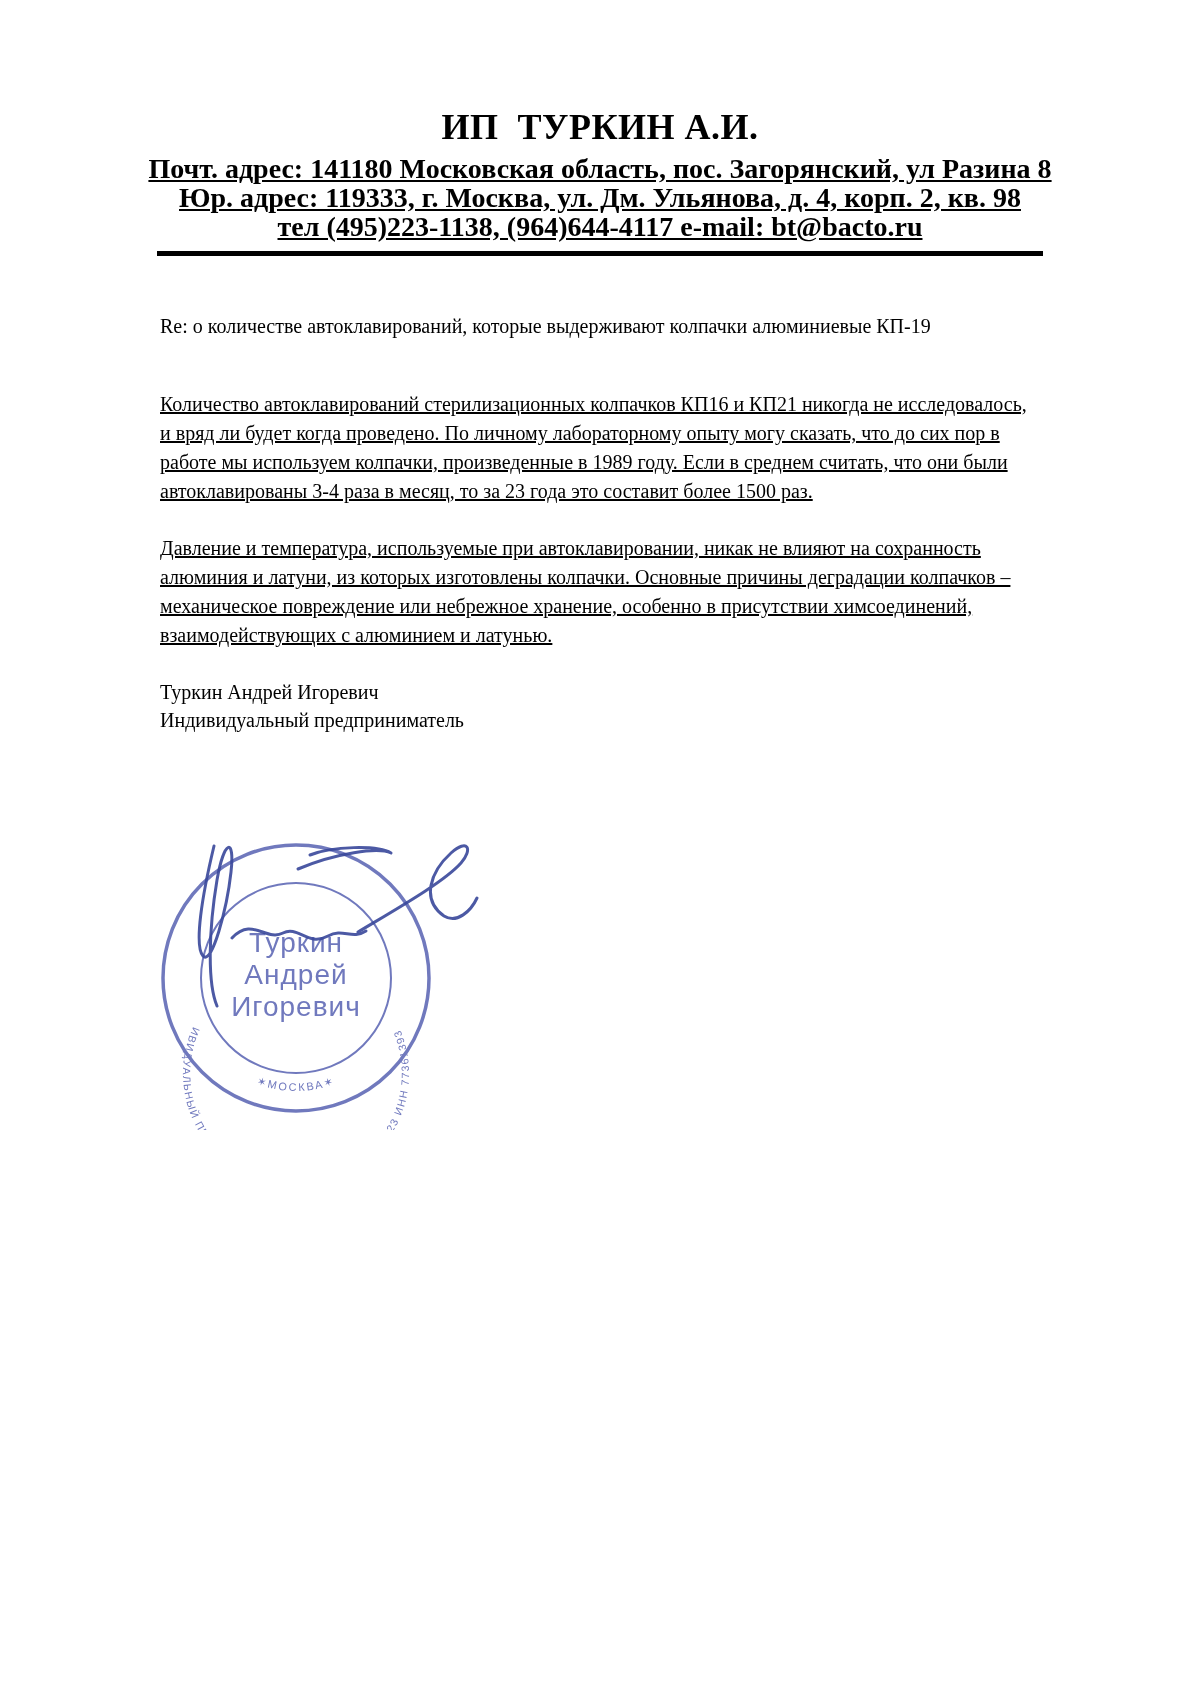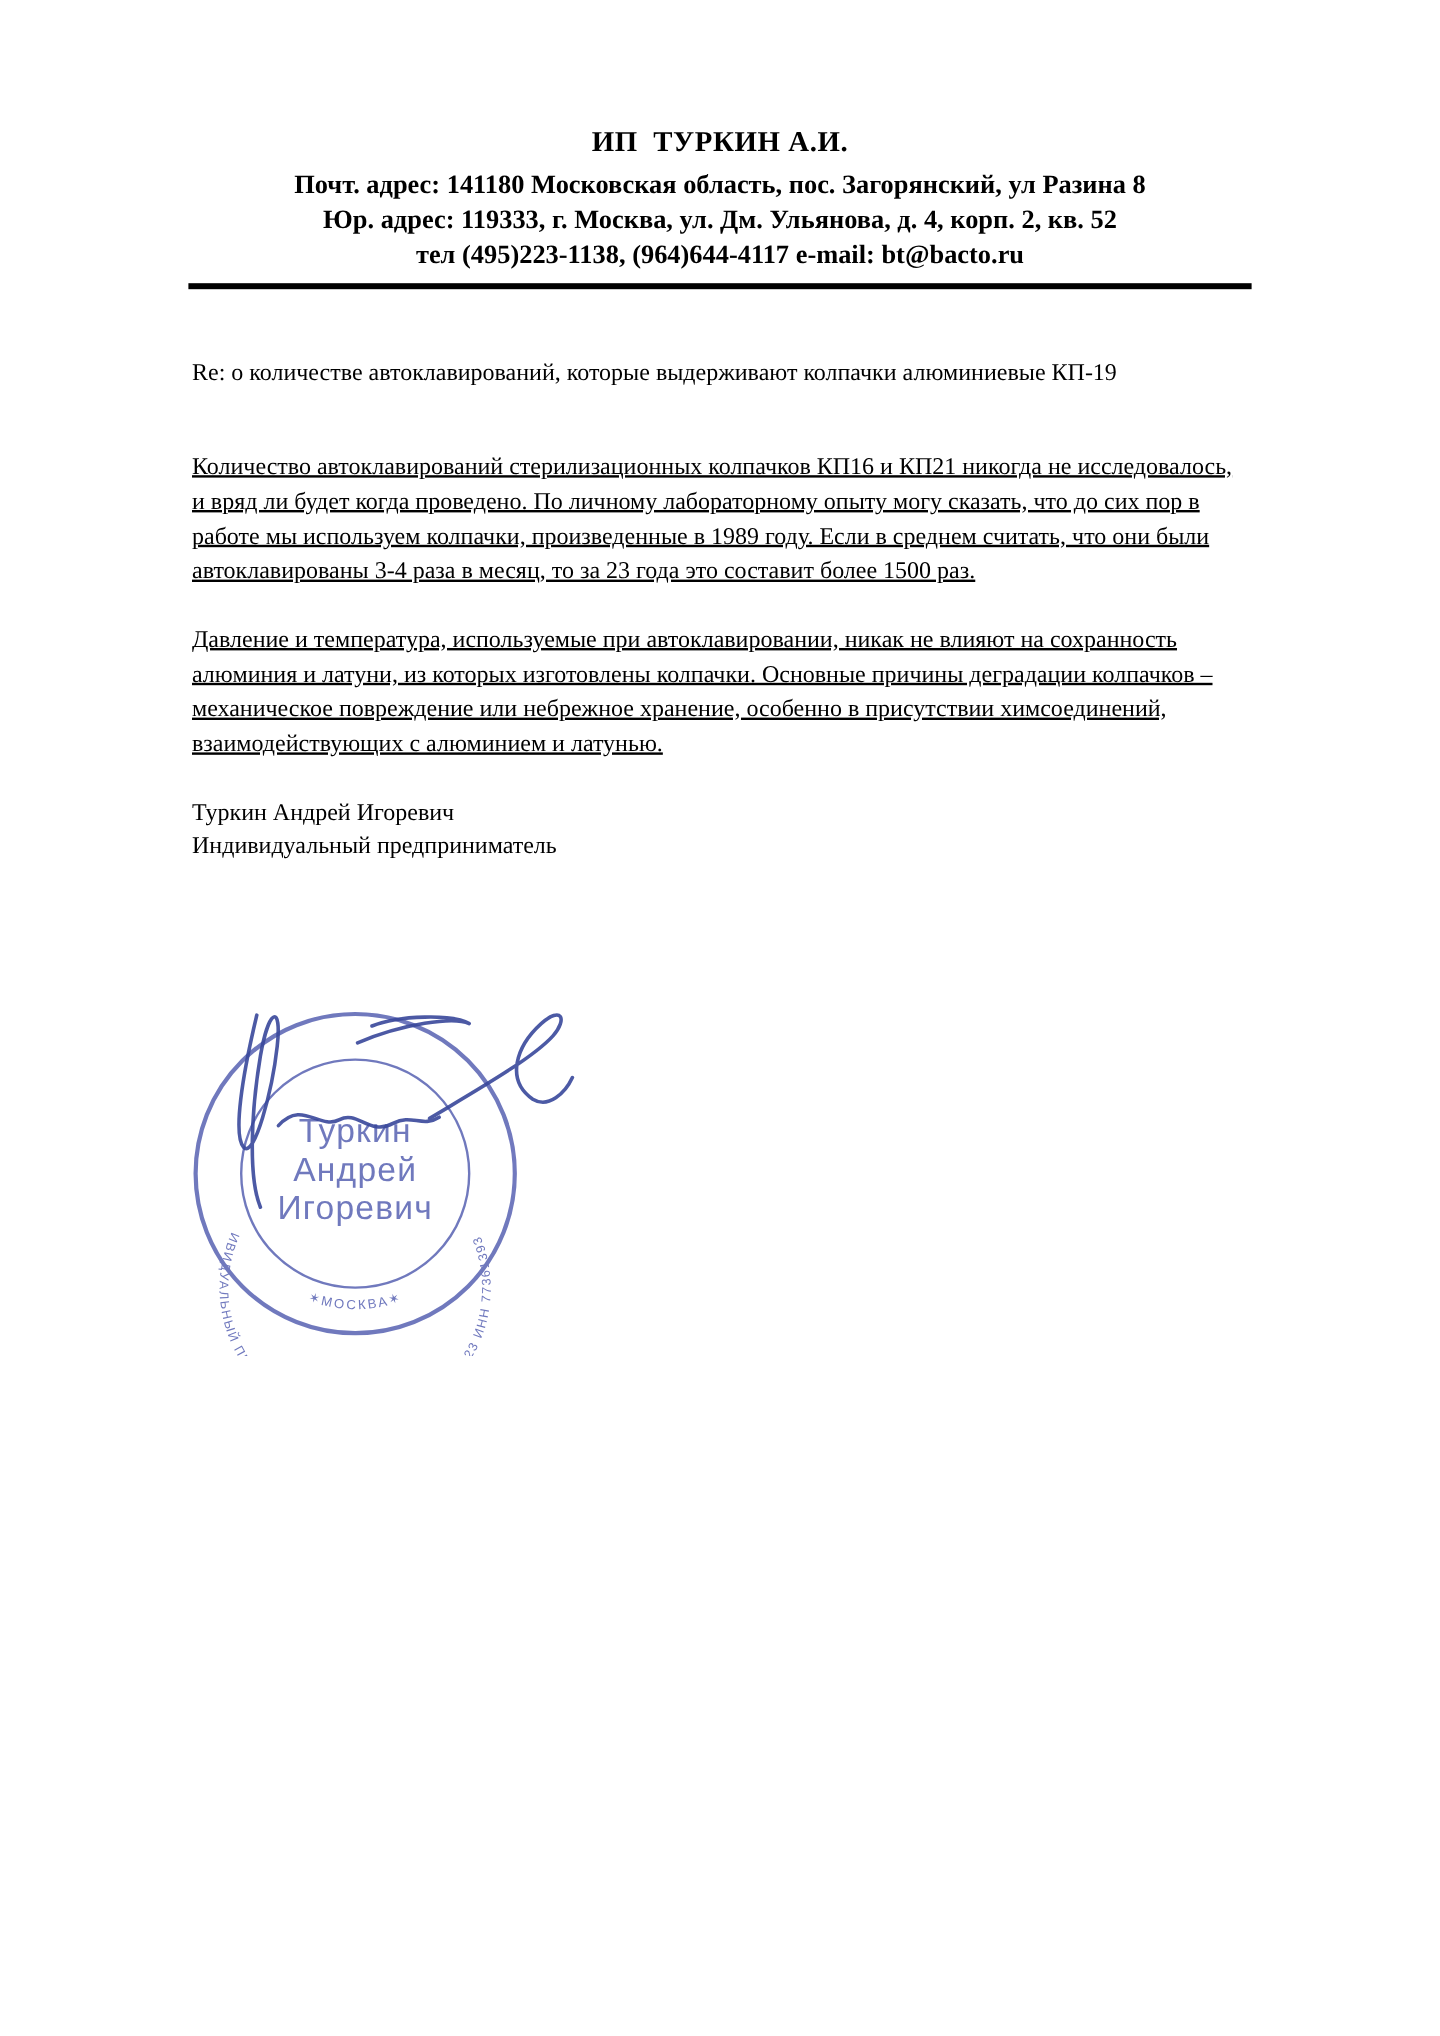--- a/index.html
+++ b/index.html
@@ -11,30 +11,31 @@
   .page {
     position:relative;
     width:1200px;
     height:1697px;
     margin:0 auto;
     background:#ffffff;
     overflow:hidden;
   }
   .letterhead { text-align:center; padding-top:106px; }
   .company {
-    font-size:24px;
+    font-size:36px;
     font-weight:bold;
     letter-spacing:0.5px;
     white-space:pre-wrap;
     margin-bottom:6px;
   }
   .addr {
-    font-size:22px;
+    font-size:28px;
     font-weight:bold;
     line-height:29px;
+    text-decoration:underline;
   }
   .rule {
     margin:10px 157px 0 157px;
     height:5px;
     background:#000;
   }
   .content { padding:0 160px; }
   .meta {
     margin-top:56px;
     font-size:20px;
@@ -89,21 +90,21 @@
   }
 </style>
 </head>
 <body>
 
 <div class="page">
 
   <header class="letterhead">
     <h1 class="company">ИП  ТУРКИН А.И.</h1>
     <div class="addr">Почт. адрес: 141180 Московская область, пос. Загорянский, ул Разина 8</div>
-    <div class="addr">Юр. адрес: 119333, г. Москва, ул. Дм. Ульянова, д. 4, корп. 2, кв. 52</div>
+    <div class="addr">Юр. адрес: 119333, г. Москва, ул. Дм. Ульянова, д. 4, корп. 2, кв. 98</div>
     <div class="addr">тел (495)223-1138, (964)644-4117 e-mail: bt@bacto.ru</div>
     <div class="rule"></div>
   </header>
 
   <main class="content">
     <div class="meta">
     </div>
 
     <p class="subject">Re: о количестве автоклавирований, которые выдерживают колпачки алюминиевые КП-19</p>
 

